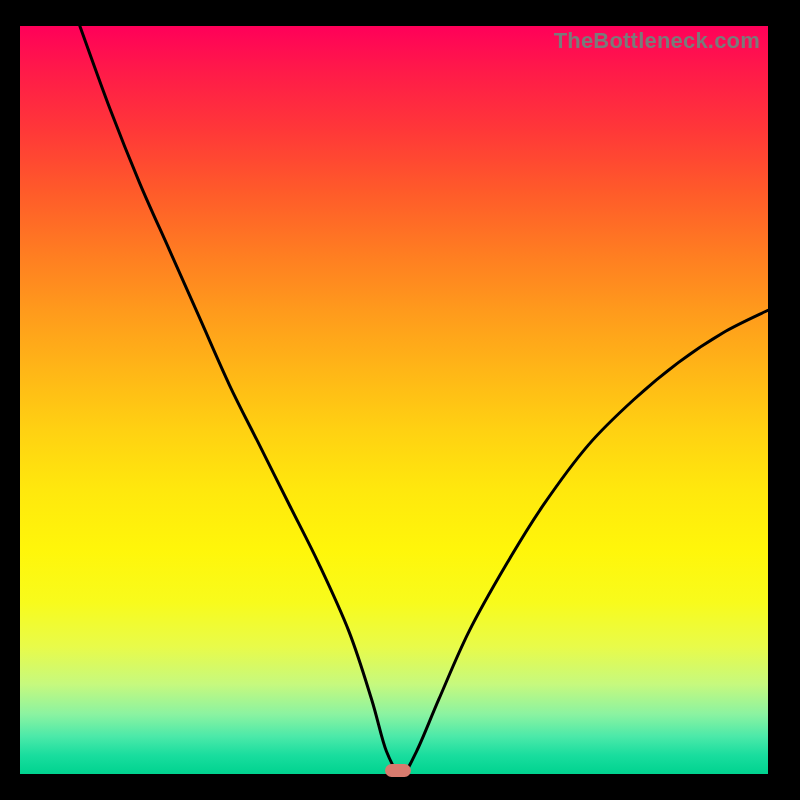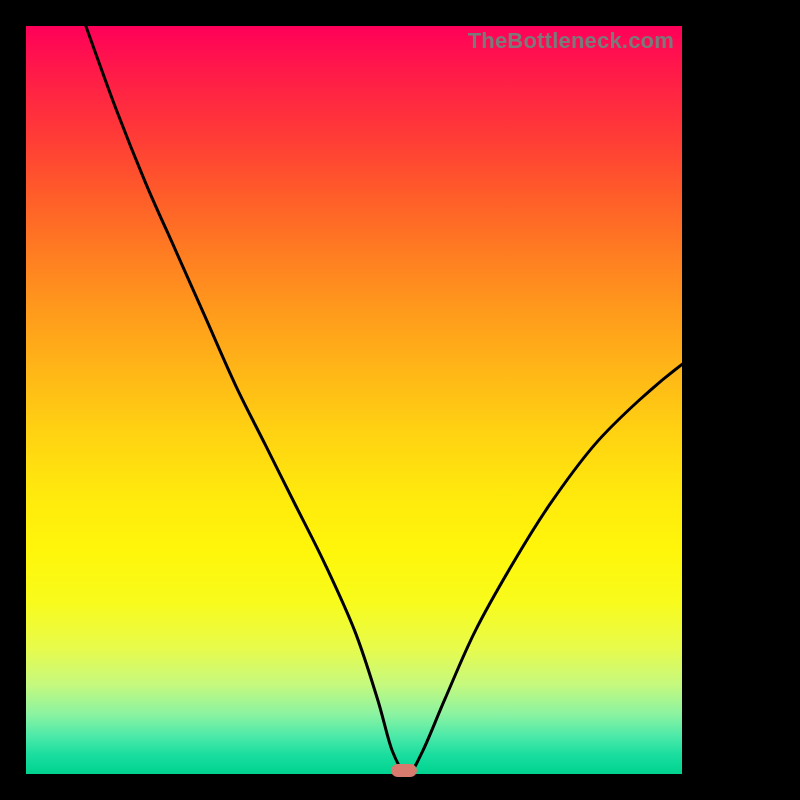--- a/index.html
+++ b/index.html
@@ -12,23 +12,23 @@
     font-family: Arial, Helvetica, sans-serif;
   }
   .frame {
     position: relative;
     width: 800px;
     height: 800px;
     background: #000;
   }
   .plot {
     position: absolute;
-    left: 26px;
+    left: 20px;
     top: 26px;
-    width: 656px;
+    width: 748px;
     height: 748px;
     
     background: linear-gradient(
       to bottom,
       #ff0059 0%,
       #ff1a49 6%,
       #ff3838 14%,
       #ff5a2a 22%,
       #ff7b22 30%,
       #ff9a1c 38%,

